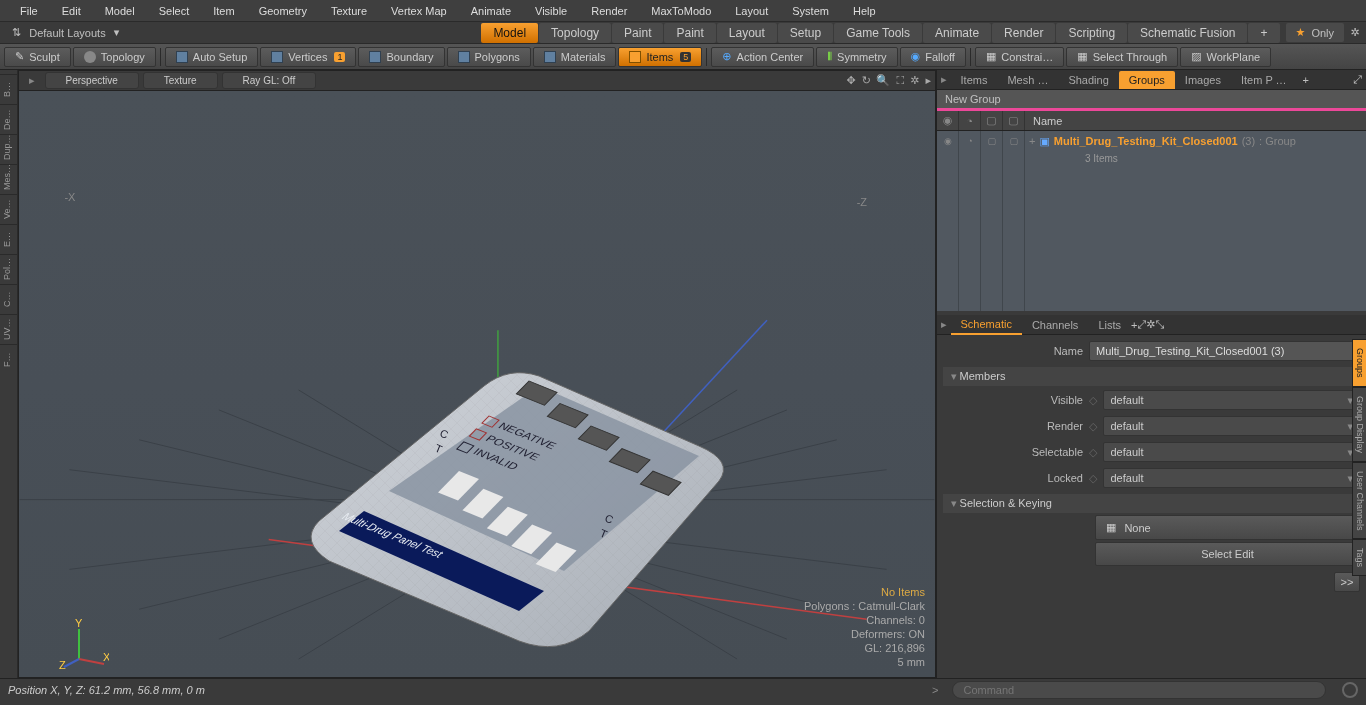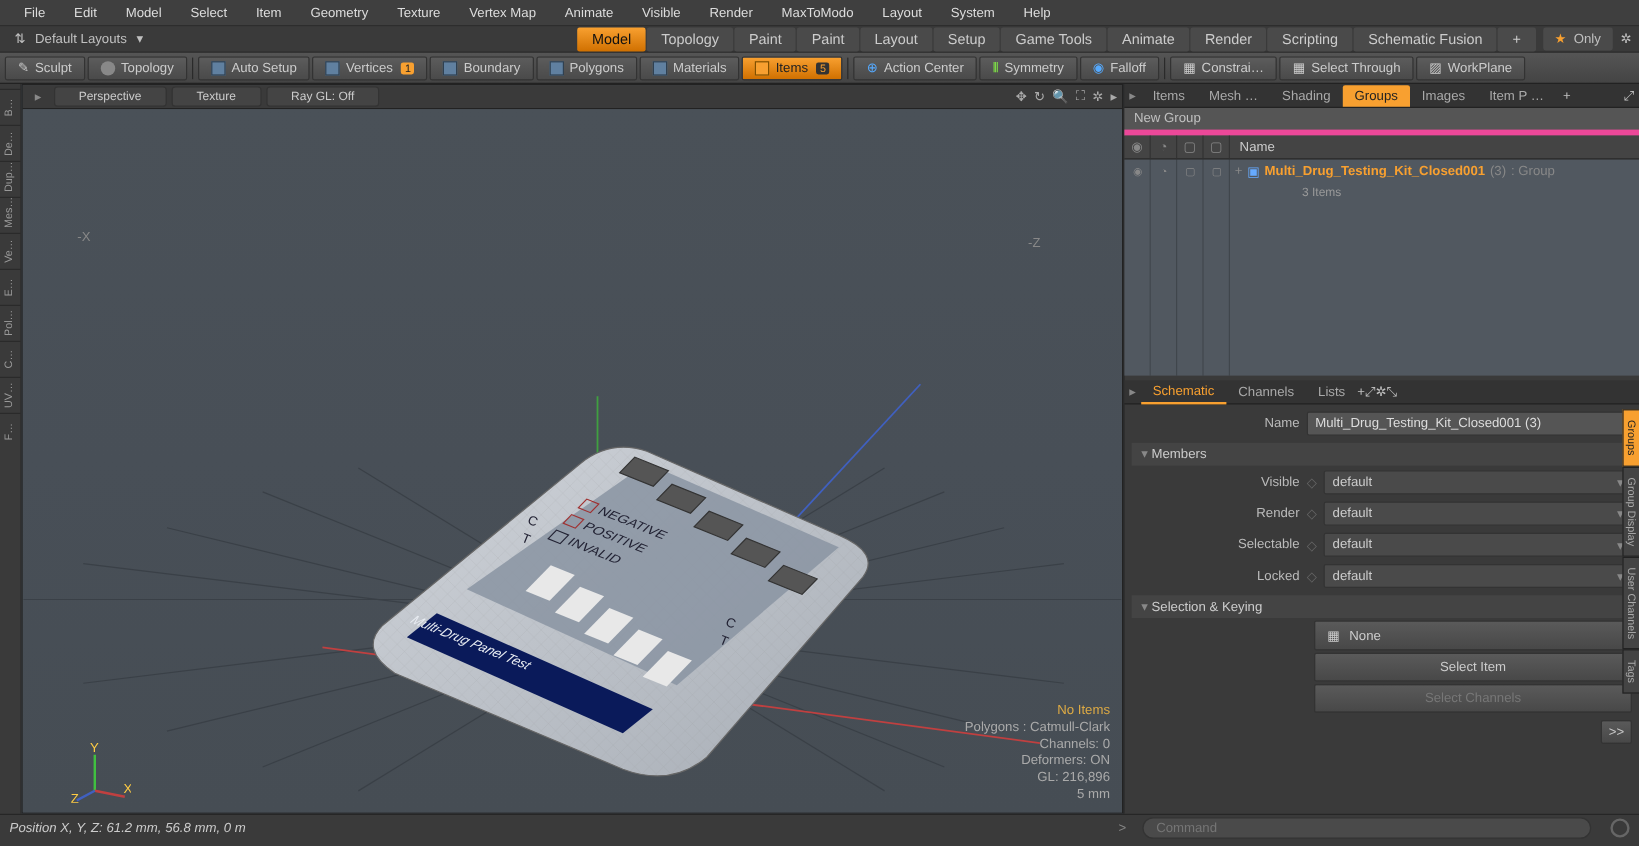--- a/index.html
+++ b/index.html
@@ -36,21 +36,21 @@
 .vp-status { position: absolute; right: 10px; bottom: 8px; text-align: right; color: #ddaa44; font-size: 10px; line-height: 14px; }
 .vp-status .dim { color: #aaa; }
 .model-3d { position: absolute; left: 240px; top: 230px; width: 480px; height: 340px; }
 .right-panel { width: 430px; background: #3a3a3a; display: flex; flex-direction: column; border-left: 1px solid #222; }
 .panel-tabs { height: 20px; background: #333; display: flex; align-items: center; border-bottom: 1px solid #222; }
 .panel-tabs .ptab { padding: 3px 10px; color: #aaa; cursor: pointer; font-size: 11px; }
 .panel-tabs .ptab.active { background: #f8a030; color: #222; border-radius: 2px 2px 0 0; }
 .panel-tabs .plus { padding: 0 6px; cursor: pointer; }
 .panel-tabs .spacer { flex: 1; }
 .panel-tabs .corner { padding: 0 4px; cursor: pointer; }
-.new-group { background: #555; padding: 3px 8px; font-size: 11px; border-bottom: 5px solid #ec4899; }
+.new-group { background: #555; padding: 3px 8px; font-size: 11px; border-bottom: 3px solid #ec4899; }
 .tree-header { height: 20px; background: #444; display: flex; align-items: center; border-bottom: 1px solid #222; }
 .tree-header .col-ico { width: 22px; text-align: center; color: #888; border-right: 1px solid #333; height: 100%; display: flex; align-items: center; justify-content: center; }
 .tree-header .col-name { padding: 0 8px; color: #ccc; }
 .tree-body { background: #515860; height: 180px; position: relative; }
 .tree-row { display: flex; align-items: center; height: 18px; }
 .tree-row .cell-ico { width: 22px; text-align: center; font-size: 9px; color: #888; }
 .tree-row .name { color: #f8a030; font-weight: bold; padding-left: 4px; }
 .tree-row .suffix { color: #888; padding-left: 4px; }
 .tree-row .count { color: #999; padding-left: 48px; font-size: 10px; }
 .vstrips { position: absolute; left: 0; top: 0; bottom: 0; display: flex; }
@@ -399,22 +399,21 @@
       <div class="prop-row">
           <label>Locked</label>
           <span style="color:#666;">◇</span>
           <div class="drop">default</div>
         </div>
       <div class="prop-section">Selection &amp; Keying</div>
       <div class="prop-btn" style="display:flex;gap:8px;align-items:center;justify-content:flex-start;padding-left:10px;">
           <span>▦</span>
           <span>None</span>
         </div>
-      <div class="prop-btn">Select Item</div>
-      <div class="prop-btn dis">Select Channels</div>
+      <div class="prop-btn">Select Edit</div>
       <div style="display:flex;margin-top:6px;">
           <div class="arrow-btn">&gt;&gt;</div>
         </div>
 
       <div class="side-tabs" style="top:4px;right:-2px;">
         <div class="st active">Groups</div>
         <div class="st">Group Display</div>
         <div class="st">User Channels</div>
         <div class="st">Tags</div>
       </div>

